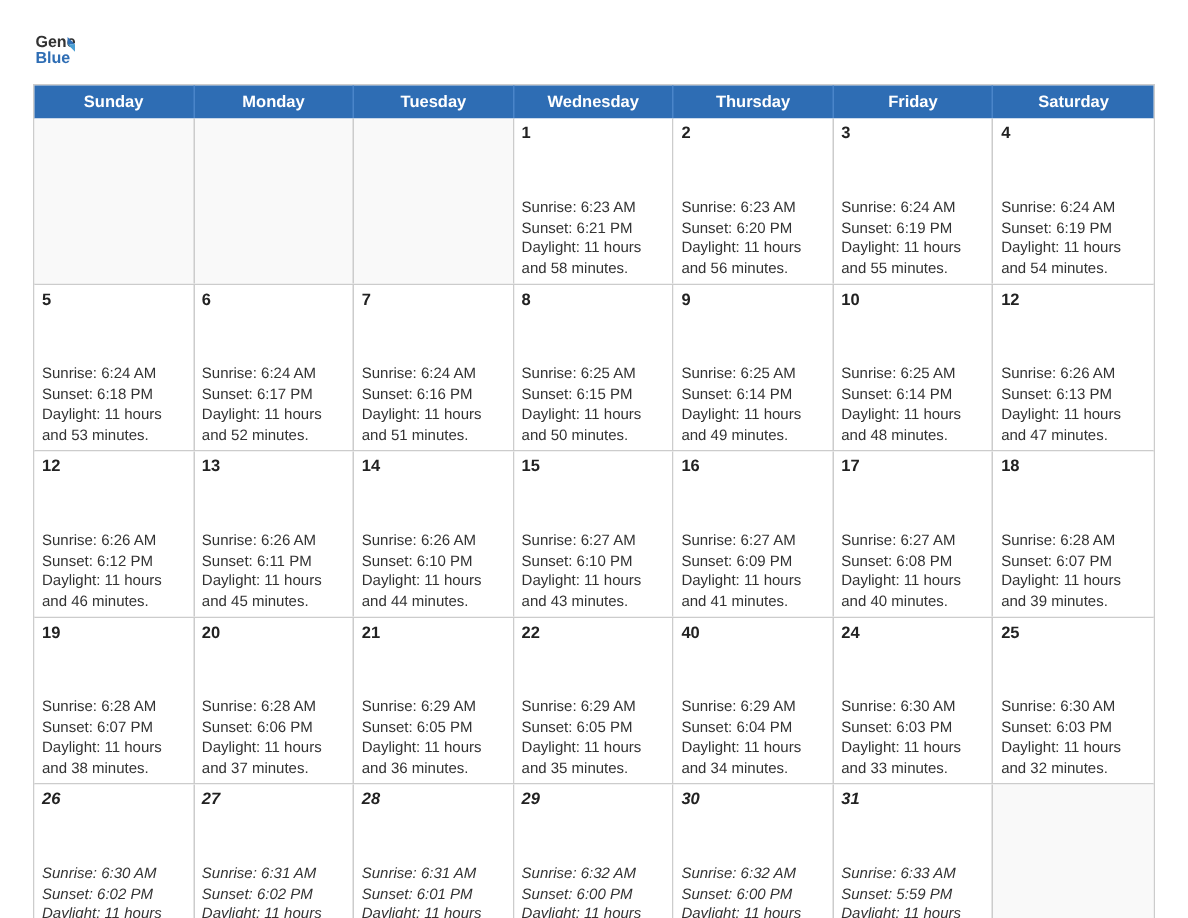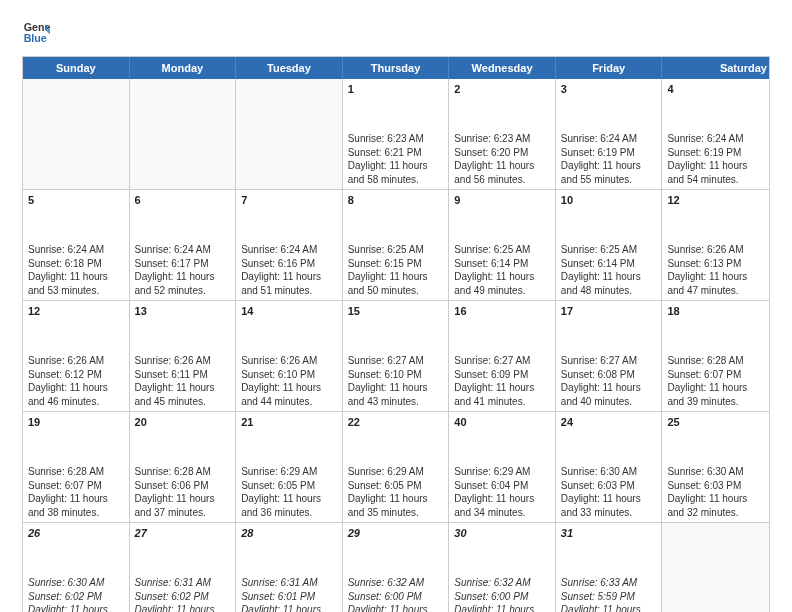--- a/index.html
+++ b/index.html
@@ -58,21 +58,21 @@
       background: #2e6db4;
     }
     .cal-header-cell {
       color: #fff;
       font-size: 11px;
       font-weight: bold;
       text-align: center;
       padding: 5px 2px;
       border-right: 1px solid #4a85c9;
     }
-    .cal-header-cell:last-child { border-right: none; text-align: right; }
+    .cal-header-cell:last-child { border-right: none; }
     .cal-body {
       flex: 1;
       display: flex;
       flex-direction: column;
     }
     .cal-row {
       display: grid;
       grid-template-columns: repeat(7, 1fr);
       flex: 1;
       border-bottom: 1px solid #ccc;
@@ -118,22 +118,22 @@
     <div class="title-block">
       <div class="month-title"></div>
       <div class="location-title"></div>
     </div>
   </div>
   <div class="calendar">
     <div class="cal-header" id="cal-header">
         <div class="cal-header-cell">Sunday</div>
         <div class="cal-header-cell">Monday</div>
         <div class="cal-header-cell">Tuesday</div>
+        <div class="cal-header-cell">Wednesday</div>
         <div class="cal-header-cell">Thursday</div>
-        <div class="cal-header-cell">Wednesday</div>
         <div class="cal-header-cell">Friday</div>
         <div class="cal-header-cell">Saturday</div>
       </div>
     <div class="cal-body" id="cal-body">
         <div class="cal-row">
           <div class="cal-cell empty"></div>
           <div class="cal-cell empty"></div>
           <div class="cal-cell empty"></div>
           <div class="cal-cell">
             <div class="day-number">1</div>

